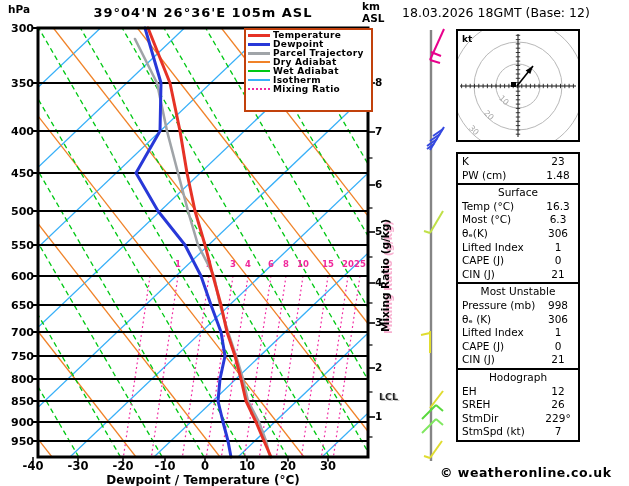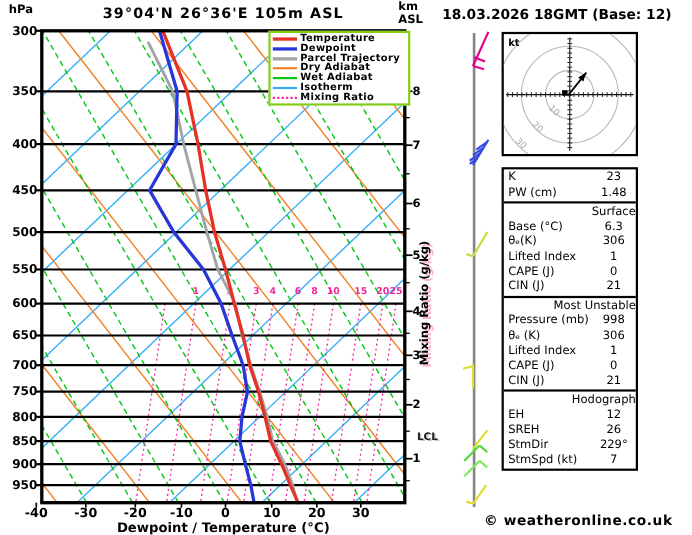--- a/index.html
+++ b/index.html
@@ -15,33 +15,33 @@
   .ml{font-size:8.5px;font-weight:bold;fill:#f0289c;text-anchor:middle}
   .lcl{font-size:9.5px;font-weight:bold;fill:#222}
   .lclsh{font-size:9.5px;font-weight:bold;fill:#c8c8c8}
   .mrl{font-size:10.5px;font-weight:bold;fill:#000}
   .mrlsh{font-size:10.5px;font-weight:bold;fill:#f8b0d0}
   .hkt{font-size:9px;font-weight:bold;fill:#000}
   .hl{font-size:8px;fill:#a8a8a8;text-anchor:middle}
   #title{left:38px;top:5px;width:330px;text-align:center;font-size:13px;font-weight:bold;letter-spacing:1px}
   #hpa{left:8px;top:3px;font-size:10.5px;font-weight:bold}
   #kmasl{left:362px;top:0px;width:32px;text-align:left;font-size:10.5px;line-height:12px;font-weight:bold}
-  #datetime{left:402px;top:5px;width:227px;font-size:12.5px;font-weight:bold}
+  #datetime{left:402px;top:5px;width:227px;font-size:12.5px;font-weight:normal}
   #xlabel{left:38px;top:473px;width:330px;text-align:center;font-size:12px;font-weight:bold}
   #footer{left:440px;top:465px;font-size:12.5px;font-weight:bold;letter-spacing:0.5px}
-  #legend{left:244px;top:28px;width:123px;height:63px;border:2px solid #84cc16;background:#fff;
-          z-index:3;padding:1px 0 0 2px;box-sizing:content-box}
+  #legend{left:244px;top:28px;width:123px;height:63px;border:2px solid #c2410c;background:#fff;
+          z-index:3;padding:1px 0 16px 2px;box-sizing:content-box}
   .lrow{display:flex;align-items:center;height:8.9px;gap:3px}
   .lswatch{width:22px;flex:none}
   .llabel{font-size:9px;font-weight:bold;white-space:nowrap;letter-spacing:0.3px}
   #hodo{left:456px;top:29px;width:120px;height:109px;border:2px solid #000;background:#fff;z-index:3}
   #itable{left:456px;top:152px;width:120px;border:2px solid #000;background:#fff;z-index:3;font-size:10.5px}
   .tsec{border-top:2px solid #000;padding:1px 0}
   .tsec:first-child{border-top:none}
-  .thead{text-align:right;line-height:13.6px}
+  .thead{text-align:center;line-height:13.6px}
   .trow{display:flex;line-height:13.6px;padding:0 4px}
   .tlbl{flex:1;white-space:nowrap}
   .tval{width:32px;text-align:center;white-space:nowrap}
 </style>
 </head>
 <body>
 
 <svg id="plot-svg" width="629" height="486" viewBox="0 0 629 486">
   <defs>
     <clipPath id="plotclip">
@@ -356,21 +356,25 @@
       </div>
       <div class="trow">
         <span class="tlbl">PW (cm)</span>
         <span class="tval">1.48</span>
       </div>
     </div>
   <div class="tsec">
     <div class="thead">Surface</div>
     <div>
         <div class="trow">
-          <span class="tlbl">Base (°C)</span>
+          <span class="tlbl">Temp (°C)</span>
+          <span class="tval">16.3</span>
+        </div>
+        <div class="trow">
+          <span class="tlbl">Most (°C)</span>
           <span class="tval">6.3</span>
         </div>
         <div class="trow">
           <span class="tlbl">θₑ(K)</span>
           <span class="tval">306</span>
         </div>
         <div class="trow">
           <span class="tlbl">Lifted Index</span>
           <span class="tval">1</span>
         </div>

